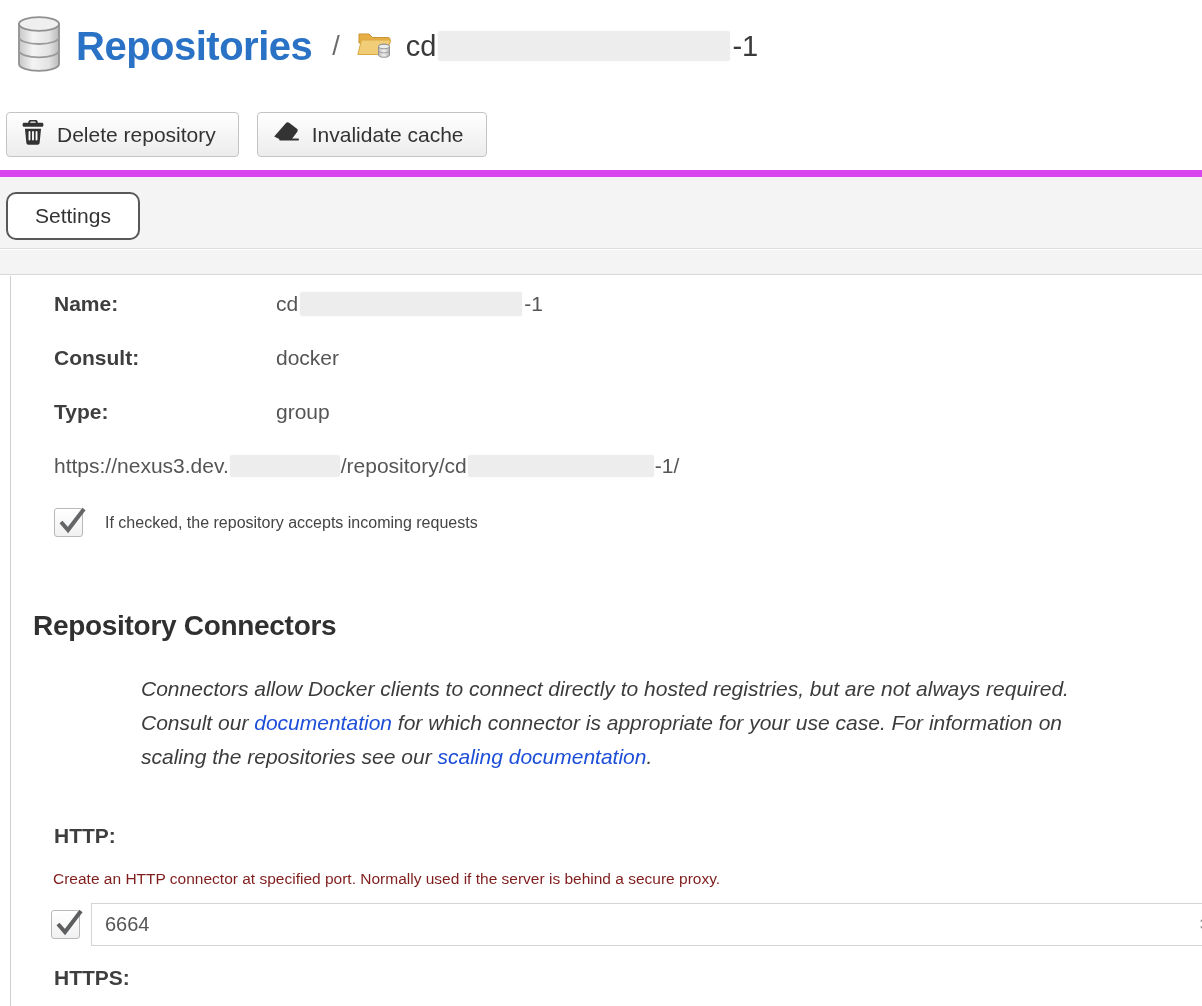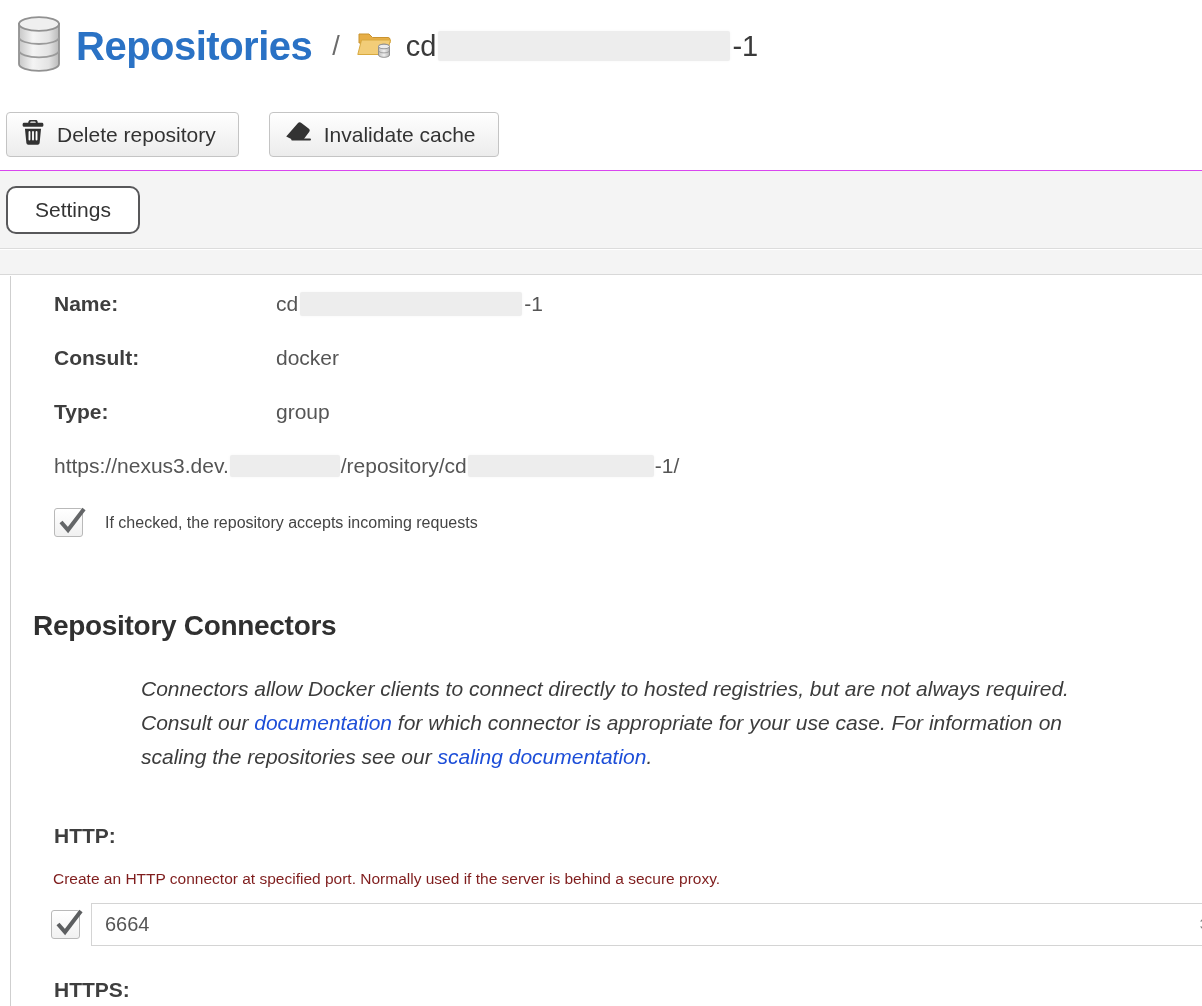--- a/index.html
+++ b/index.html
@@ -11,28 +11,28 @@
   #page-title { font-size:40px; font-weight:bold; color:#2a72c5; margin-left:12px; letter-spacing:-0.5px; cursor:pointer; }
   #crumb-sep { font-size:27px; color:#6b6b6b; margin:0 16px 0 20px; }
   #repo-name { font-size:29px; color:#3a3a3a; margin-left:12px; display:flex; align-items:center; }
   .redact { display:inline-block; background:#ededed; border-radius:2px; box-shadow:0 0 3px rgba(0,0,0,0.04); }
   .redact.r-title { width:292px; height:30px; margin:0 2px; }
   .redact.r-name { width:222px; height:24px; margin:0 2px; }
   .redact.r-url1 { width:110px; height:22px; margin:0 1px; }
   .redact.r-url2 { width:186px; height:22px; margin:0 1px; }
 
   
-  #toolbar { position:absolute; top:112px; left:6px; display:flex; gap:30px; }
+  #toolbar { position:absolute; top:112px; left:6px; display:flex; gap:18px; }
   .btn { height:45px; display:inline-flex; align-items:center; gap:13px; padding:0 22px 0 15px;
     border:1px solid #c4c4c4; border-radius:4px; background:linear-gradient(#ffffff,#ececec);
     font-size:21px; color:#333; cursor:pointer; }
 
   
   #tabstrip { position:absolute; top:170px; left:0; width:1202px; height:79px;
-    background:#f4f4f4; border-top:1px solid #d946ef; border-bottom:1px solid #dcdcdc;padding-left:24px; }
+    background:#f4f4f4; border-top:7px solid #d946ef; border-bottom:1px solid #dcdcdc;padding-left:24px; }
   #tab-settings { position:absolute; top:15px; left:6px; height:48px; padding:0 27px;
     display:flex; align-items:center; background:#fff; border:2px solid #58585a; border-radius:10px;
     font-size:21px; color:#333; cursor:pointer; }
   #substrip { position:absolute; top:250px; left:0; width:1202px; height:25px;
     background:#f4f4f4; border-bottom:1px solid #d8d8d8; }
 
   
   #panel { position:absolute; top:276px; left:10px; width:1200px; height:760px;
     background:#fff; border-left:1px solid #cfcfcf; }
   .frm-row { position:absolute; left:43px; display:flex; align-items:flex-start; height:54px; }
@@ -52,21 +52,21 @@
   .doc-link { color:#1d4ed8; cursor:pointer; }
   #http-label { position:absolute; left:43px; top:548px; font-size:21px; font-weight:bold; color:#3e3e3e; }
   #http-help { position:absolute; left:42px; top:594px; font-size:15.5px; color:#7f1d1d; }
   #http-port-row { position:absolute; left:40px; top:624px; right:-14px; height:48px; display:flex; align-items:center; }
   #port-input-wrap { position:relative; flex:1; margin-left:11px; }
   #port-input { width:100%; height:43px; border:1px solid #d4d4d4; background:#fff;
     font-size:20px; color:#555; padding:0 44px 0 13px; font-family:"Liberation Sans", sans-serif; outline:none; }
   #spinner { position:absolute; right:8px; top:50%; transform:translateY(-50%); display:flex; flex-direction:column; align-items:center; cursor:pointer; }
   .spin-up { width:0; height:0; border-left:8px solid transparent; border-right:8px solid transparent; border-bottom:9px solid #7d7d7d; }
   .spin-down { width:0; height:0; border-left:8px solid transparent; border-right:8px solid transparent; border-top:9px solid #7d7d7d; margin-top:5px; }
-  #https-label { position:absolute; left:43px; top:690px; font-size:21px; font-weight:bold; color:#3e3e3e;margin-top:12px; }
+  #https-label { position:absolute; left:43px; top:690px; font-size:21px; font-weight:bold; color:#3e3e3e; }
 </style>
 </head>
 <body>
 
 <svg width="0" height="0" style="position:absolute">
   <defs>
     <linearGradient id="silver" x1="0" y1="0" x2="1" y2="0">
       <stop offset="0" stop-color="#c7c7c7"></stop>
         <stop offset="0.35" stop-color="#f4f4f4"></stop>
       <stop offset="0.75" stop-color="#e3e3e3"></stop>

